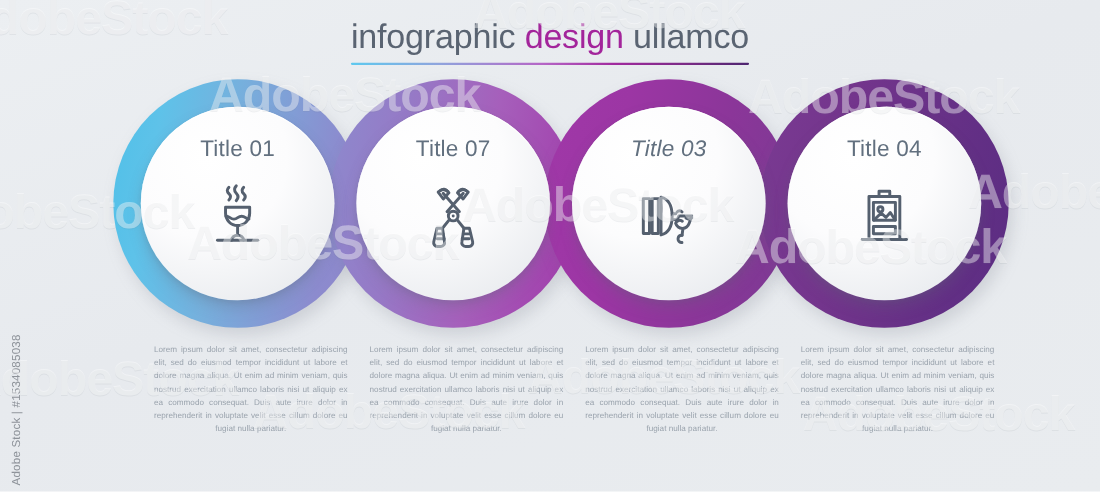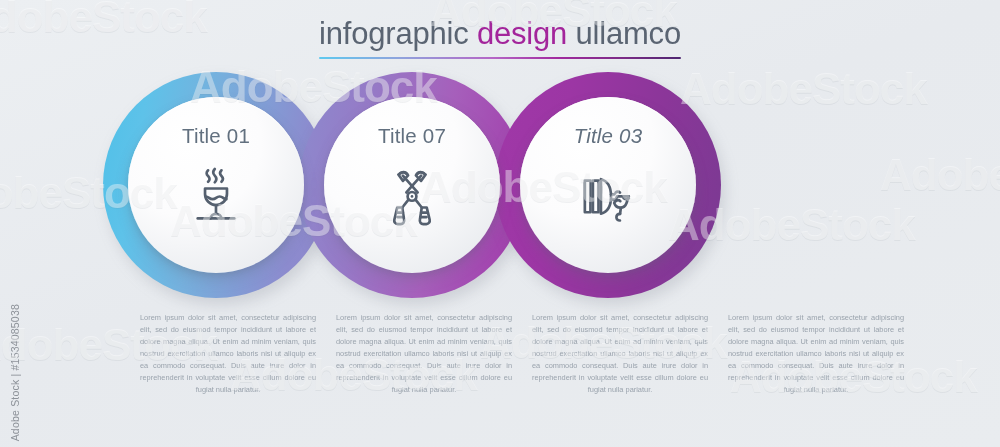--- a/index.html
+++ b/index.html
@@ -266,20 +266,38 @@
             <path d="M38.4 35.4c1-1.1 2.7-1.1 3.7 0"></path>
             <path d="M39.5 31.5h9.6l-1.9 5.4c-.8 2.3-2.8 3.8-5 3.8h-.1c-2.2 0-4.2-1.5-5-3.8z"></path>
             <path d="M42.5 41.2l-.6 4.6"></path>
             <path d="M41.9 45.8c-1.8 0-3 1.2-3 2.9s1.3 2.7 2.9 2.6"></path>
             <path d="M44.8 32.9c1.6 1 3.1 1 4.3 0"></path>
           </svg>
         </div>
       </div>
     </div>
 
+    <div class="node" style="left:691px;">
+      <div class="ring-shadow"></div>
+      <div class="ring" style="background:linear-gradient(100deg,#7a3a92 0%,#73358c 34%,#653086 70%,#5b2d82 100%);"></div>
+      <div class="disc">
+        <div class="node-title">Title 04</div>
+        <div class="node-icon">
+          <svg viewBox="0 0 64 64" fill="none" stroke="#55606f" stroke-width="2.2" stroke-linecap="round" stroke-linejoin="round">
+            <path d="M28 13h8v4h-8z"></path>
+            <path d="M20.5 17h23v32h-23z"></path>
+            <path d="M23.8 21.3h16.4v13.4H23.8z"></path>
+            <circle cx="29" cy="26.5" r="1.9"></circle>
+            <path d="M24.2 34.5l5.4-5.2 3.6 3.2 3.2-3.6 3.6 5.6"></path>
+            <path d="M23.8 39.3h16.4v5.4H23.8z"></path>
+            <path d="M15.5 49h33"></path>
+          </svg>
+        </div>
+      </div>
+    </div>
 
   </div>
 
   <div class="captions">
     <div class="caption" style="left:140px;">Lorem ipsum dolor sit amet, consectetur adipiscing elit, sed do eiusmod tempor incididunt ut labore et dolore magna aliqua. Ut enim ad minim veniam, quis nostrud exercitation ullamco laboris nisi ut aliquip ex ea commodo consequat. Duis aute irure dolor in reprehenderit in voluptate velit esse cillum dolore eu fugiat nulla pariatur.</div>
     <div class="caption" style="left:336px;">Lorem ipsum dolor sit amet, consectetur adipiscing elit, sed do eiusmod tempor incididunt ut labore et dolore magna aliqua. Ut enim ad minim veniam, quis nostrud exercitation ullamco laboris nisi ut aliquip ex ea commodo consequat. Duis aute irure dolor in reprehenderit in voluptate velit esse cillum dolore eu fugiat nulla pariatur.</div>
     <div class="caption" style="left:532px;">Lorem ipsum dolor sit amet, consectetur adipiscing elit, sed do eiusmod tempor incididunt ut labore et dolore magna aliqua. Ut enim ad minim veniam, quis nostrud exercitation ullamco laboris nisi ut aliquip ex ea commodo consequat. Duis aute irure dolor in reprehenderit in voluptate velit esse cillum dolore eu fugiat nulla pariatur.</div>
     <div class="caption" style="left:728px;">Lorem ipsum dolor sit amet, consectetur adipiscing elit, sed do eiusmod tempor incididunt ut labore et dolore magna aliqua. Ut enim ad minim veniam, quis nostrud exercitation ullamco laboris nisi ut aliquip ex ea commodo consequat. Duis aute irure dolor in reprehenderit in voluptate velit esse cillum dolore eu fugiat nulla pariatur.</div>
   </div>
 

